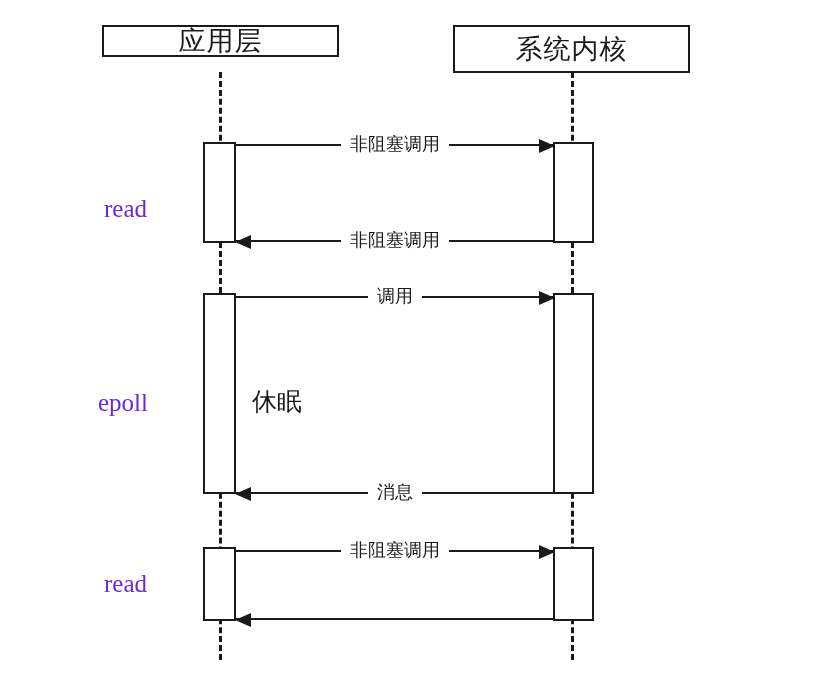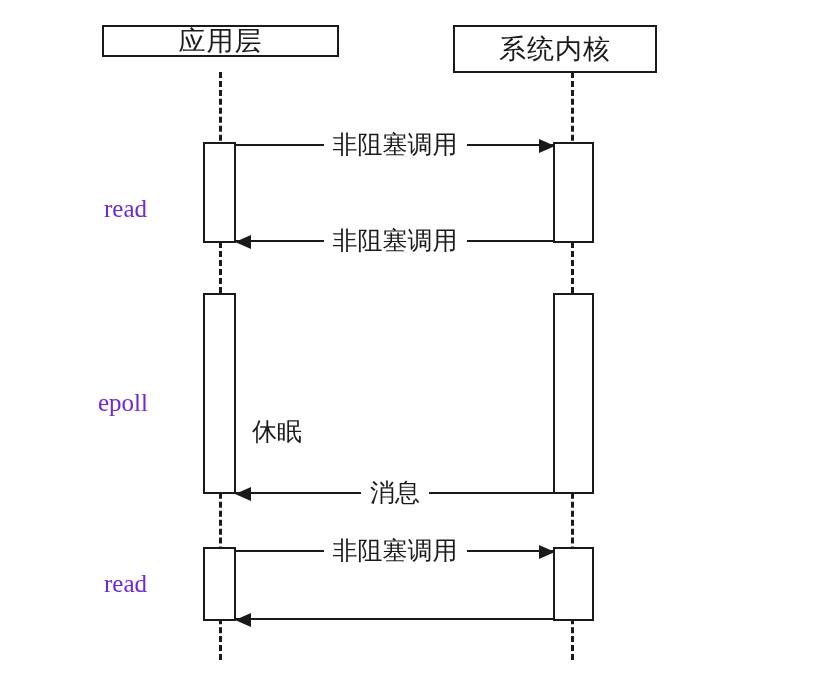--- a/index.html
+++ b/index.html
@@ -74,21 +74,21 @@
   .msg-line {
     flex: 1 1 auto;
     height: 0;
     border-top: 2px solid #1a1a1a;
     position: relative;
   }
   .msg-text {
     flex: 0 0 auto;
     padding: 0 9px;
     font-family: "Liberation Serif", "DejaVu Serif", serif;
-    font-size: 25px;
+    font-size: 18px;
     color: #1a1a1a;
     white-space: nowrap;
     line-height: 1;
     background: #ffffff;
     position: relative;
     top: -1px;
     text-align: right;
   }
   
   .arrow-head {
@@ -142,21 +142,21 @@
 
 <div id="canvas">
 
   <div class="lifeline" style="left:219px; top:72px; height:588px;"></div>
   <div class="lifeline" style="left:571px; top:72px; height:588px;"></div>
 
   <div class="participant-box" style="left:102px; top:25px; width:237px; height:32px;align-items:flex-end;">
     <span class="participant-label">应用层</span>
   </div>
 
-  <div class="participant-box" style="left:453px; top:25px; width:204px; height:48px;">
+  <div class="participant-box" style="left:453px; top:25px; width:237px; height:48px;">
     <span class="participant-label">系统内核</span>
   </div>
 
   <div class="phase-label" style="left:104px; top:196px;">read</div>
 
   <div class="phase-label" style="left:98px; top:390px;">epoll</div>
 
   <div class="phase-label" style="left:104px; top:571px;">read</div>
 
   <div class="activation" style="left:203px; top:142px; width:33px; height:101px;"></div>
@@ -174,22 +174,29 @@
     <div class="msg-line">
       <span class="arrow-head left"></span>
     </div>
     <div class="msg-text">非阻塞调用</div>
     <div class="msg-line"></div>
   </div>
 
   <div class="activation" style="left:203px; top:293px; width:33px; height:201px;"></div>
   <div class="activation" style="left:553px; top:293px; width:41px; height:201px;"></div>
 
-
-  <div class="annotation" style="left:252px; top:389px;margin-top:30px;">休眠</div>
+  <div class="message" style="left:236px; top:283px; width:318px;">
+    <div class="msg-line"></div>
+    <div class="msg-text">调用</div>
+    <div class="msg-line">
+      <span class="arrow-head right"></span>
+    </div>
+  </div>
+
+  <div class="annotation" style="left:252px; top:389px;">休眠</div>
 
   <div class="message" style="left:236px; top:479px; width:318px;">
     <div class="msg-line">
       <span class="arrow-head left"></span>
     </div>
     <div class="msg-text">消息</div>
     <div class="msg-line"></div>
   </div>
 
   <div class="activation" style="left:203px; top:547px; width:33px; height:74px;"></div>

